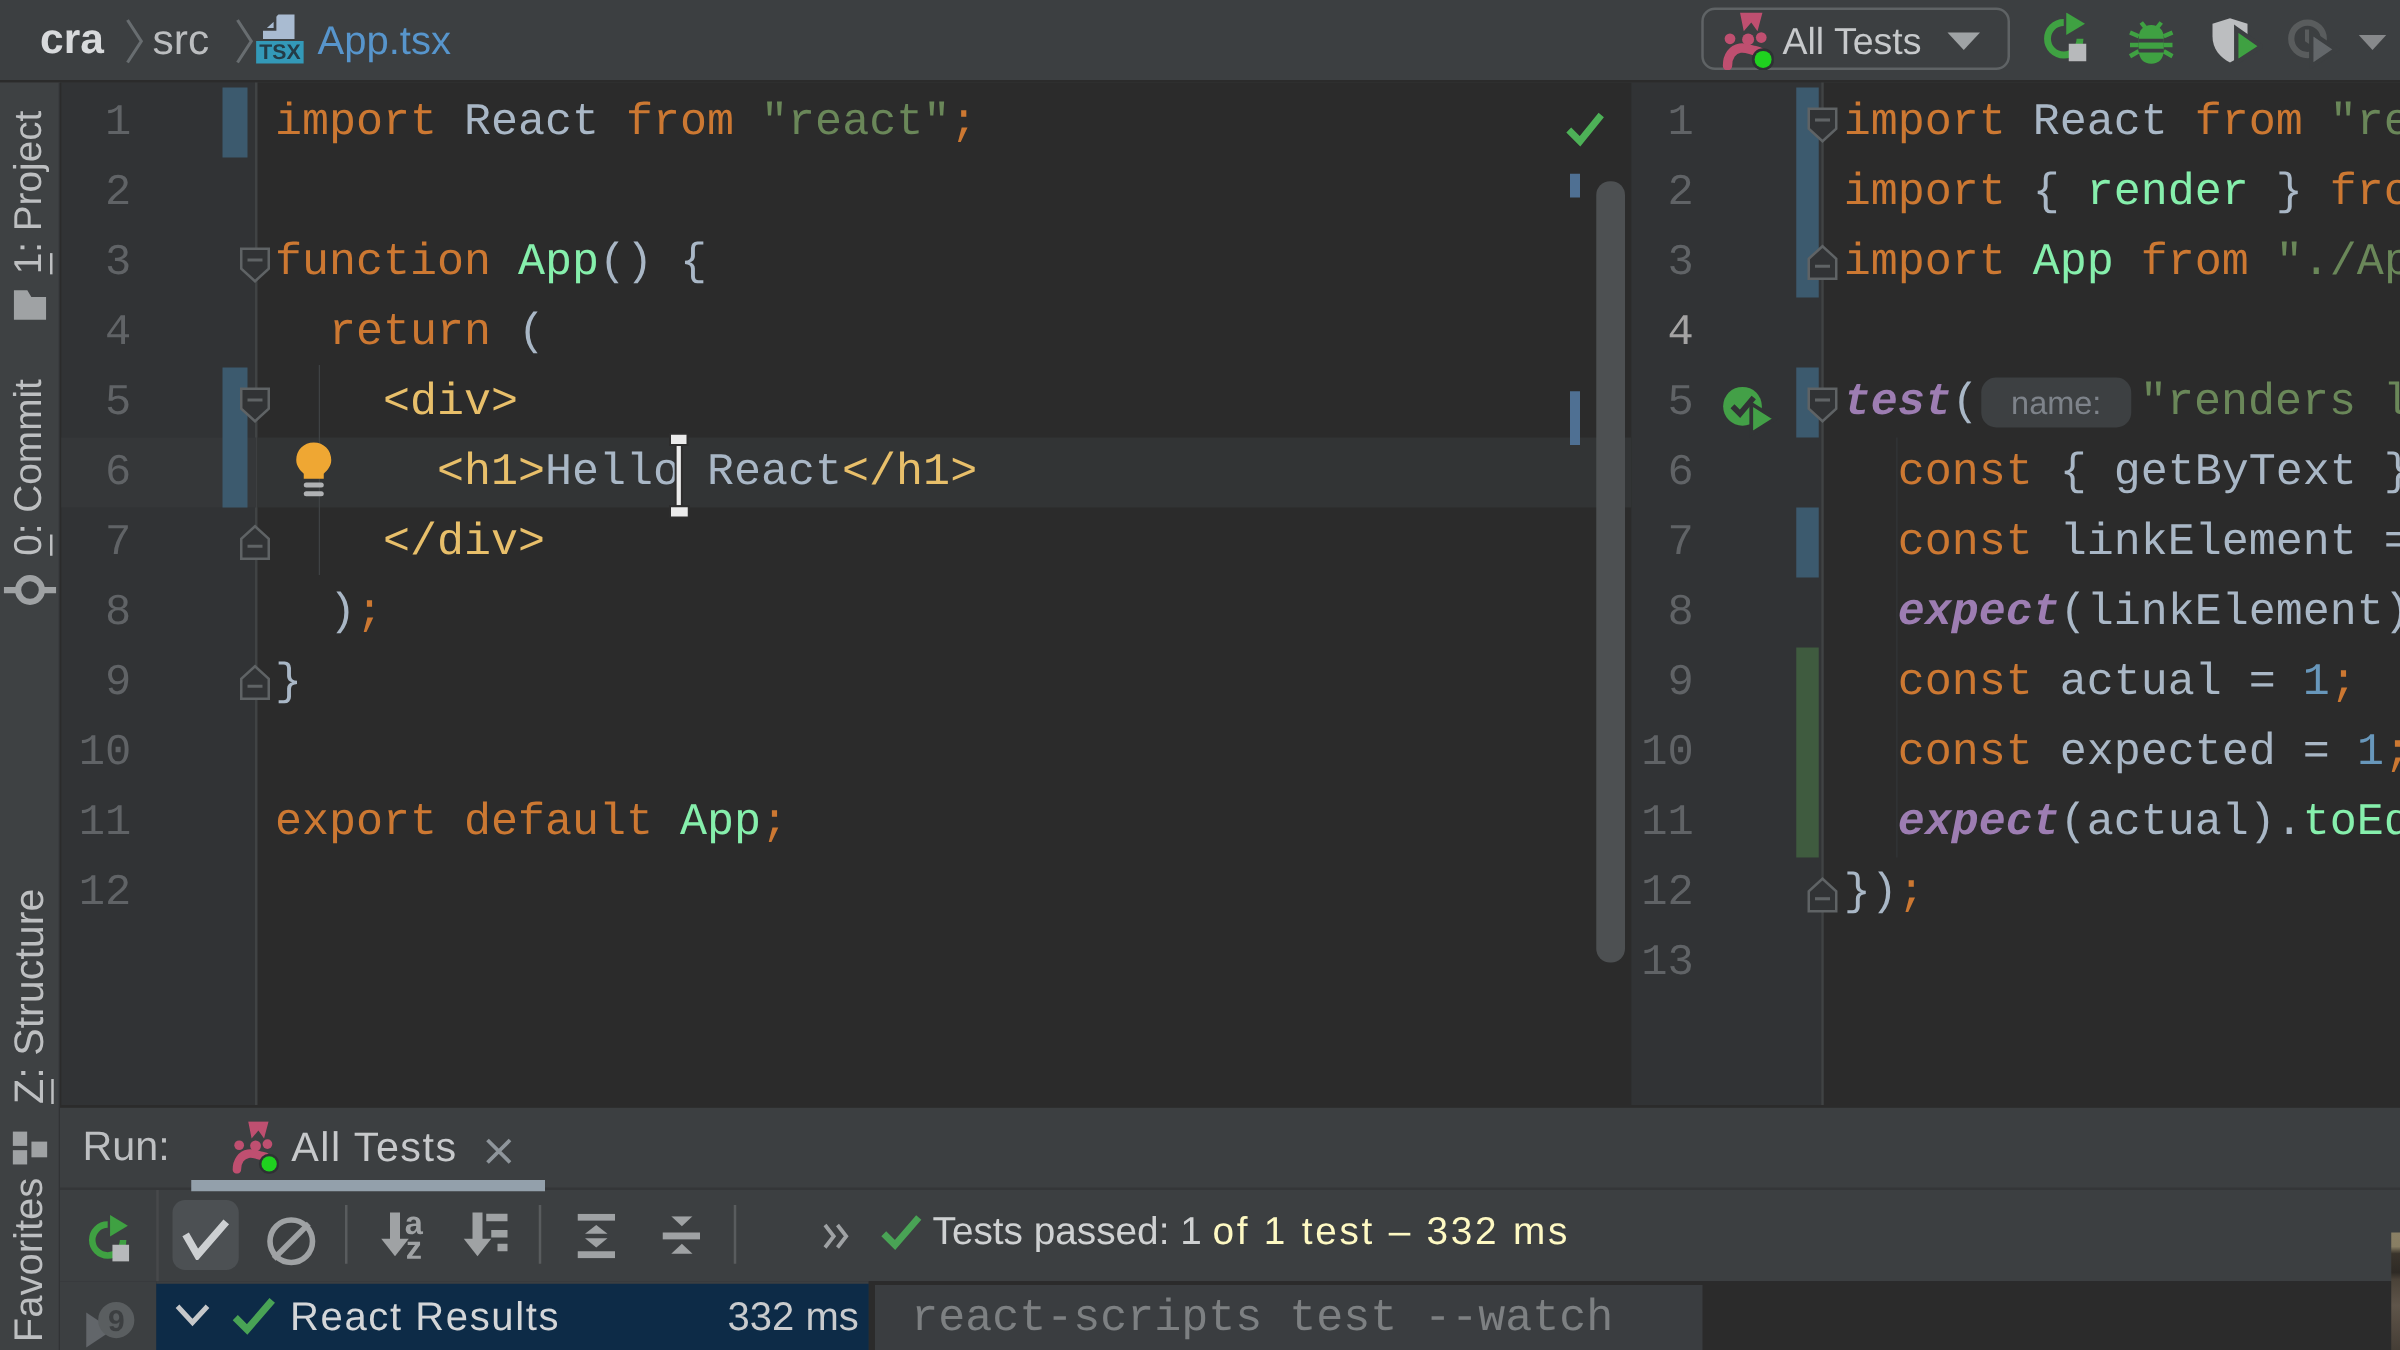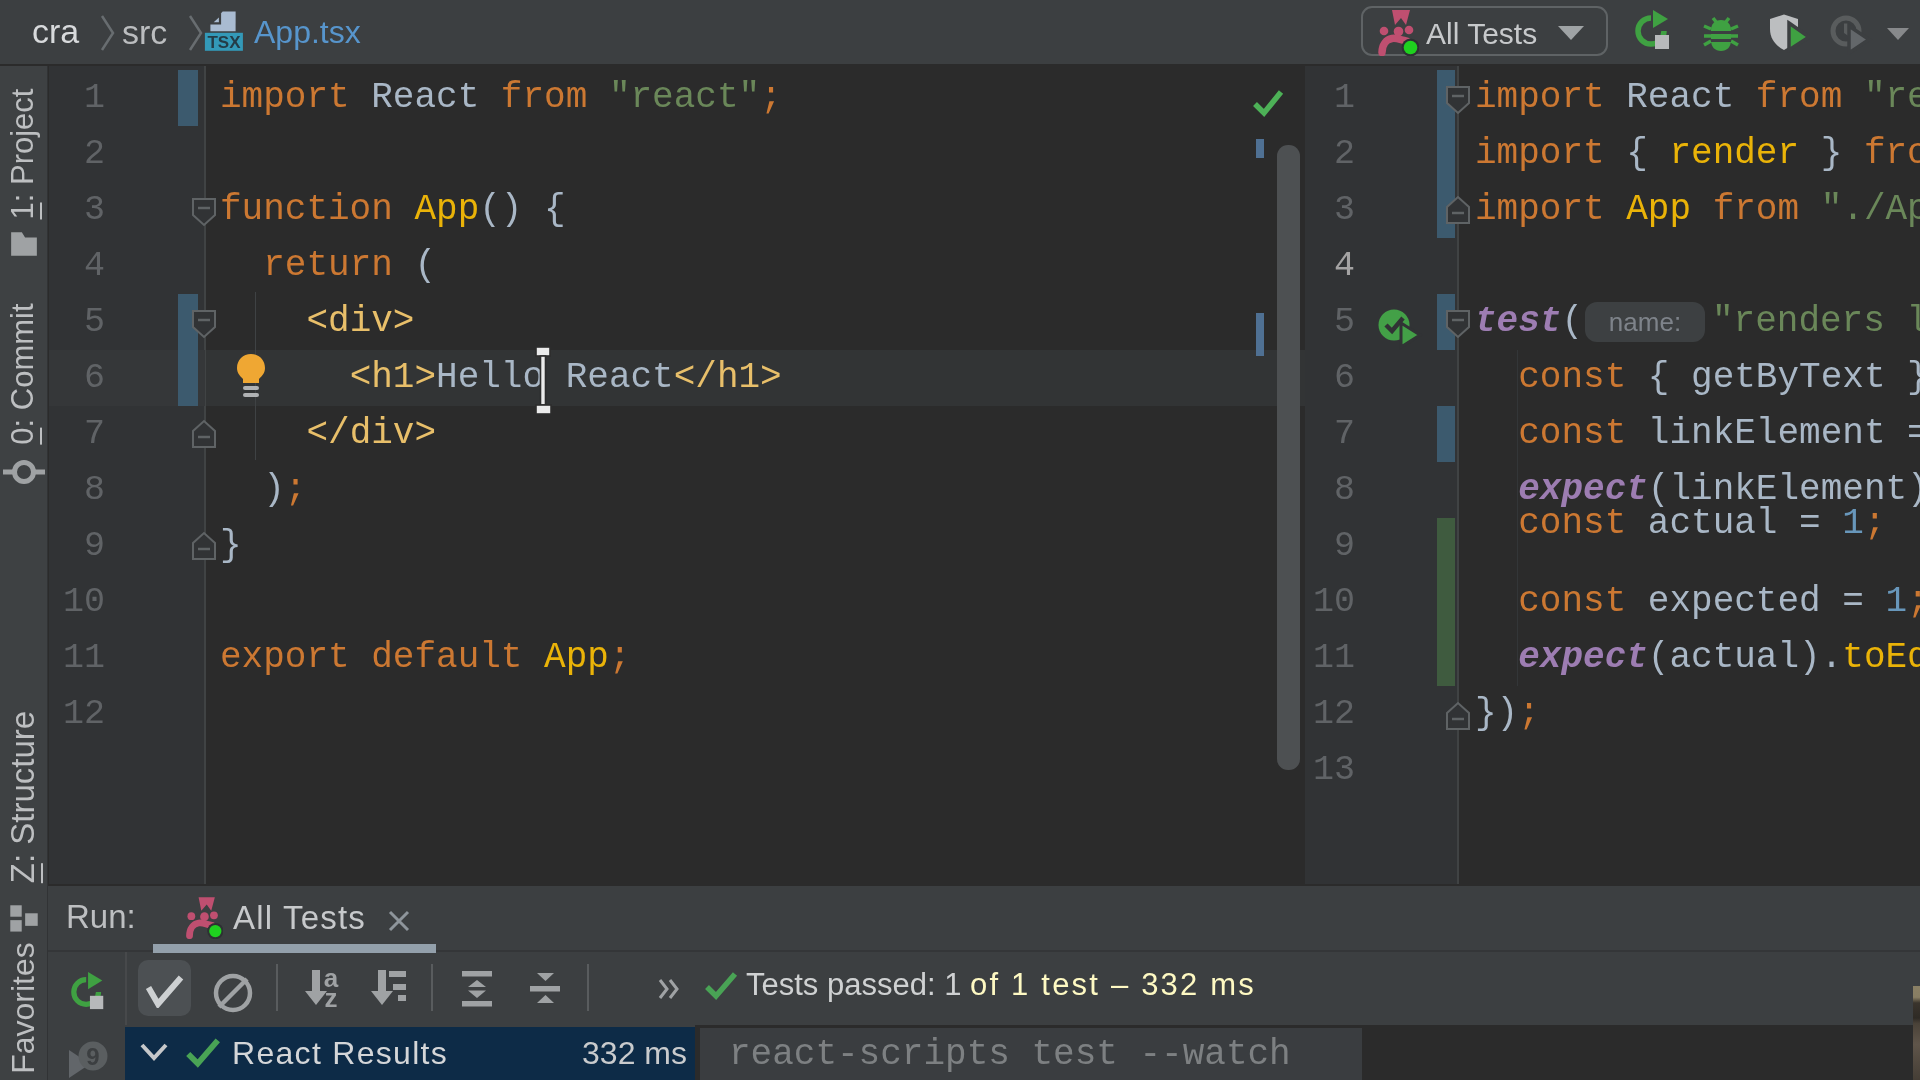--- a/index.html
+++ b/index.html
@@ -4,30 +4,30 @@
 <style>
 *{margin:0;padding:0;box-sizing:border-box}
 html,body{width:1920px;height:1080px;overflow:hidden;background:#2b2b2b}
 #root{position:absolute;top:0;left:0;width:1920px;height:1080px;background:#2b2b2b;font-family:"Liberation Sans",sans-serif;overflow:hidden}
 .abs{position:absolute}
 .mono{font-family:"Liberation Mono",monospace;font-size:36px;line-height:56px;white-space:pre;color:#a9b7c6}
 .ln{position:absolute;width:60px;text-align:right;color:#606366;font-family:"Liberation Mono",monospace;font-size:35px;line-height:56px}
 .k{color:#cc7832}
 .s{color:#6a8759}
 .n{color:#6897bb}
-.f{color:#eab308}
+.f{color:#86efac}
 .t{color:#e8bf6a}
 .p{color:#9d7db2;font-style:italic;font-weight:bold}
 </style>
 </head>
 <body>
 <div id="root">
 
   <div class="abs" style="left:0;top:0;width:1920px;height:66px;background:#3c3f41;border-bottom:2px solid #2b2b2b"></div>
-  <div class="abs" style="left:32px;top:12px;font-size:34px;font-weight:normal;color:#d8dadc">cra</div>
+  <div class="abs" style="left:32px;top:12px;font-size:34px;font-weight:bold;color:#d8dadc">cra</div>
   <svg class="abs" style="left:98px;top:14px" width="20" height="38" viewBox="0 0 20 38">
       <polyline points="4,2 15,19 4,36" fill="none" stroke="#686d70" stroke-width="2.5"></polyline>
     </svg>
   <div class="abs" style="left:122px;top:13px;font-size:34px;color:#bbbdbf">src</div>
   <svg class="abs" style="left:186px;top:14px" width="20" height="38" viewBox="0 0 20 38">
       <polyline points="4,2 15,19 4,36" fill="none" stroke="#686d70" stroke-width="2.5"></polyline>
     </svg>
 
   <svg class="abs" style="left:204px;top:9px" width="40" height="44" viewBox="0 0 40 44">
     <polygon points="18.7,2.5 31.6,2.5 31.6,22.2 6.4,22.2 6.4,14.5" fill="#a9bbd1"></polygon>
@@ -225,21 +225,21 @@
 
     <div class="mono abs" style="left:1475px;top:70px"><span class="k">import</span> React <span class="k">from</span> <span class="s">"react"</span></div>
     <div class="mono abs" style="left:1475px;top:126px"><span class="k">import</span> { <span class="f">render</span> } <span class="k">from</span> </div>
     <div class="mono abs" style="left:1475px;top:182px"><span class="k">import</span> <span class="f">App</span> <span class="k">from</span> <span class="s">"./App"</span></div>
     <div class="mono abs" style="left:1475px;top:294px"><span class="p">test</span>(</div>
     <div class="abs" style="left:1585px;top:302px;width:120px;height:40px;background:#3d4042;border-radius:12px;color:#7e838a;font-size:26px;line-height:40px;text-align:center">name:</div>
     <div class="mono abs" style="left:1712px;top:294px"><span class="s">"renders learn react link"</span>, () =&gt; {</div>
     <div class="mono abs" style="left:1475px;top:350px">  <span class="k">const</span> { getByText } = (&lt;App /&gt;)</div>
     <div class="mono abs" style="left:1475px;top:406px">  <span class="k">const</span> linkElement = (/learn react/i)</div>
     <div class="mono abs" style="left:1475px;top:462px">  <span class="p">expect</span>(linkElement).()</div>
-    <div class="mono abs" style="left:1475px;top:496px">  <span class="k">const</span> actual = <span class="n">1</span><span class="k">;</span></div>
+    <div class="mono abs" style="left:1475px;top:518px">  <span class="k">const</span> actual = <span class="n">1</span><span class="k">;</span></div>
     <div class="mono abs" style="left:1475px;top:574px">  <span class="k">const</span> expected = <span class="n">1</span><span class="k">;</span></div>
     <div class="mono abs" style="left:1475px;top:630px">  <span class="p">expect</span>(actual).<span class="f">toEqual</span>(expected)</div>
     <div class="mono abs" style="left:1475px;top:686px">})<span class="k">;</span></div>
   </div>
 
   <div id="runpanel" class="abs" style="left:0;top:0;width:1920px;height:1080px">
     <div class="abs" style="left:48px;top:886px;width:1872px;height:139px;background:#3c3f41"></div>
     <div class="abs" style="left:48px;top:884px;width:1872px;height:2px;background:#2b2b2b"></div>
     <div class="abs" style="left:48px;top:950px;width:1872px;height:2px;background:#343638"></div>
 

